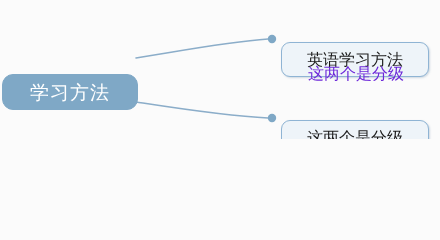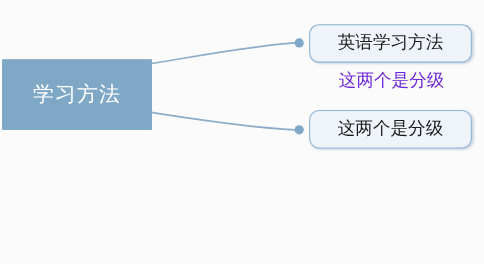--- a/index.html
+++ b/index.html
@@ -26,29 +26,30 @@
     width: 440px;
     height: 139px;
     pointer-events: none;
   }
   .node {
     position: absolute;
     box-sizing: border-box;
     display: flex;
     align-items: center;
     justify-content: center;
+    margin-top: 20px;
   }
   
   #root-node {
     left: 2px;
     top: 54px;
     width: 136px;
-    height: 64px;
+    height: 36px;
     background: #7fa8c6;
-    border-radius: 0;
+    border-radius: 11px;
     border: 1px solid #7fa8c6;
   }
   #root-node .node-label {
     color: #ffffff;
     font-size: 19px;
     letter-spacing: 1px;
     line-height: 1;
     white-space: nowrap;
   }
   

